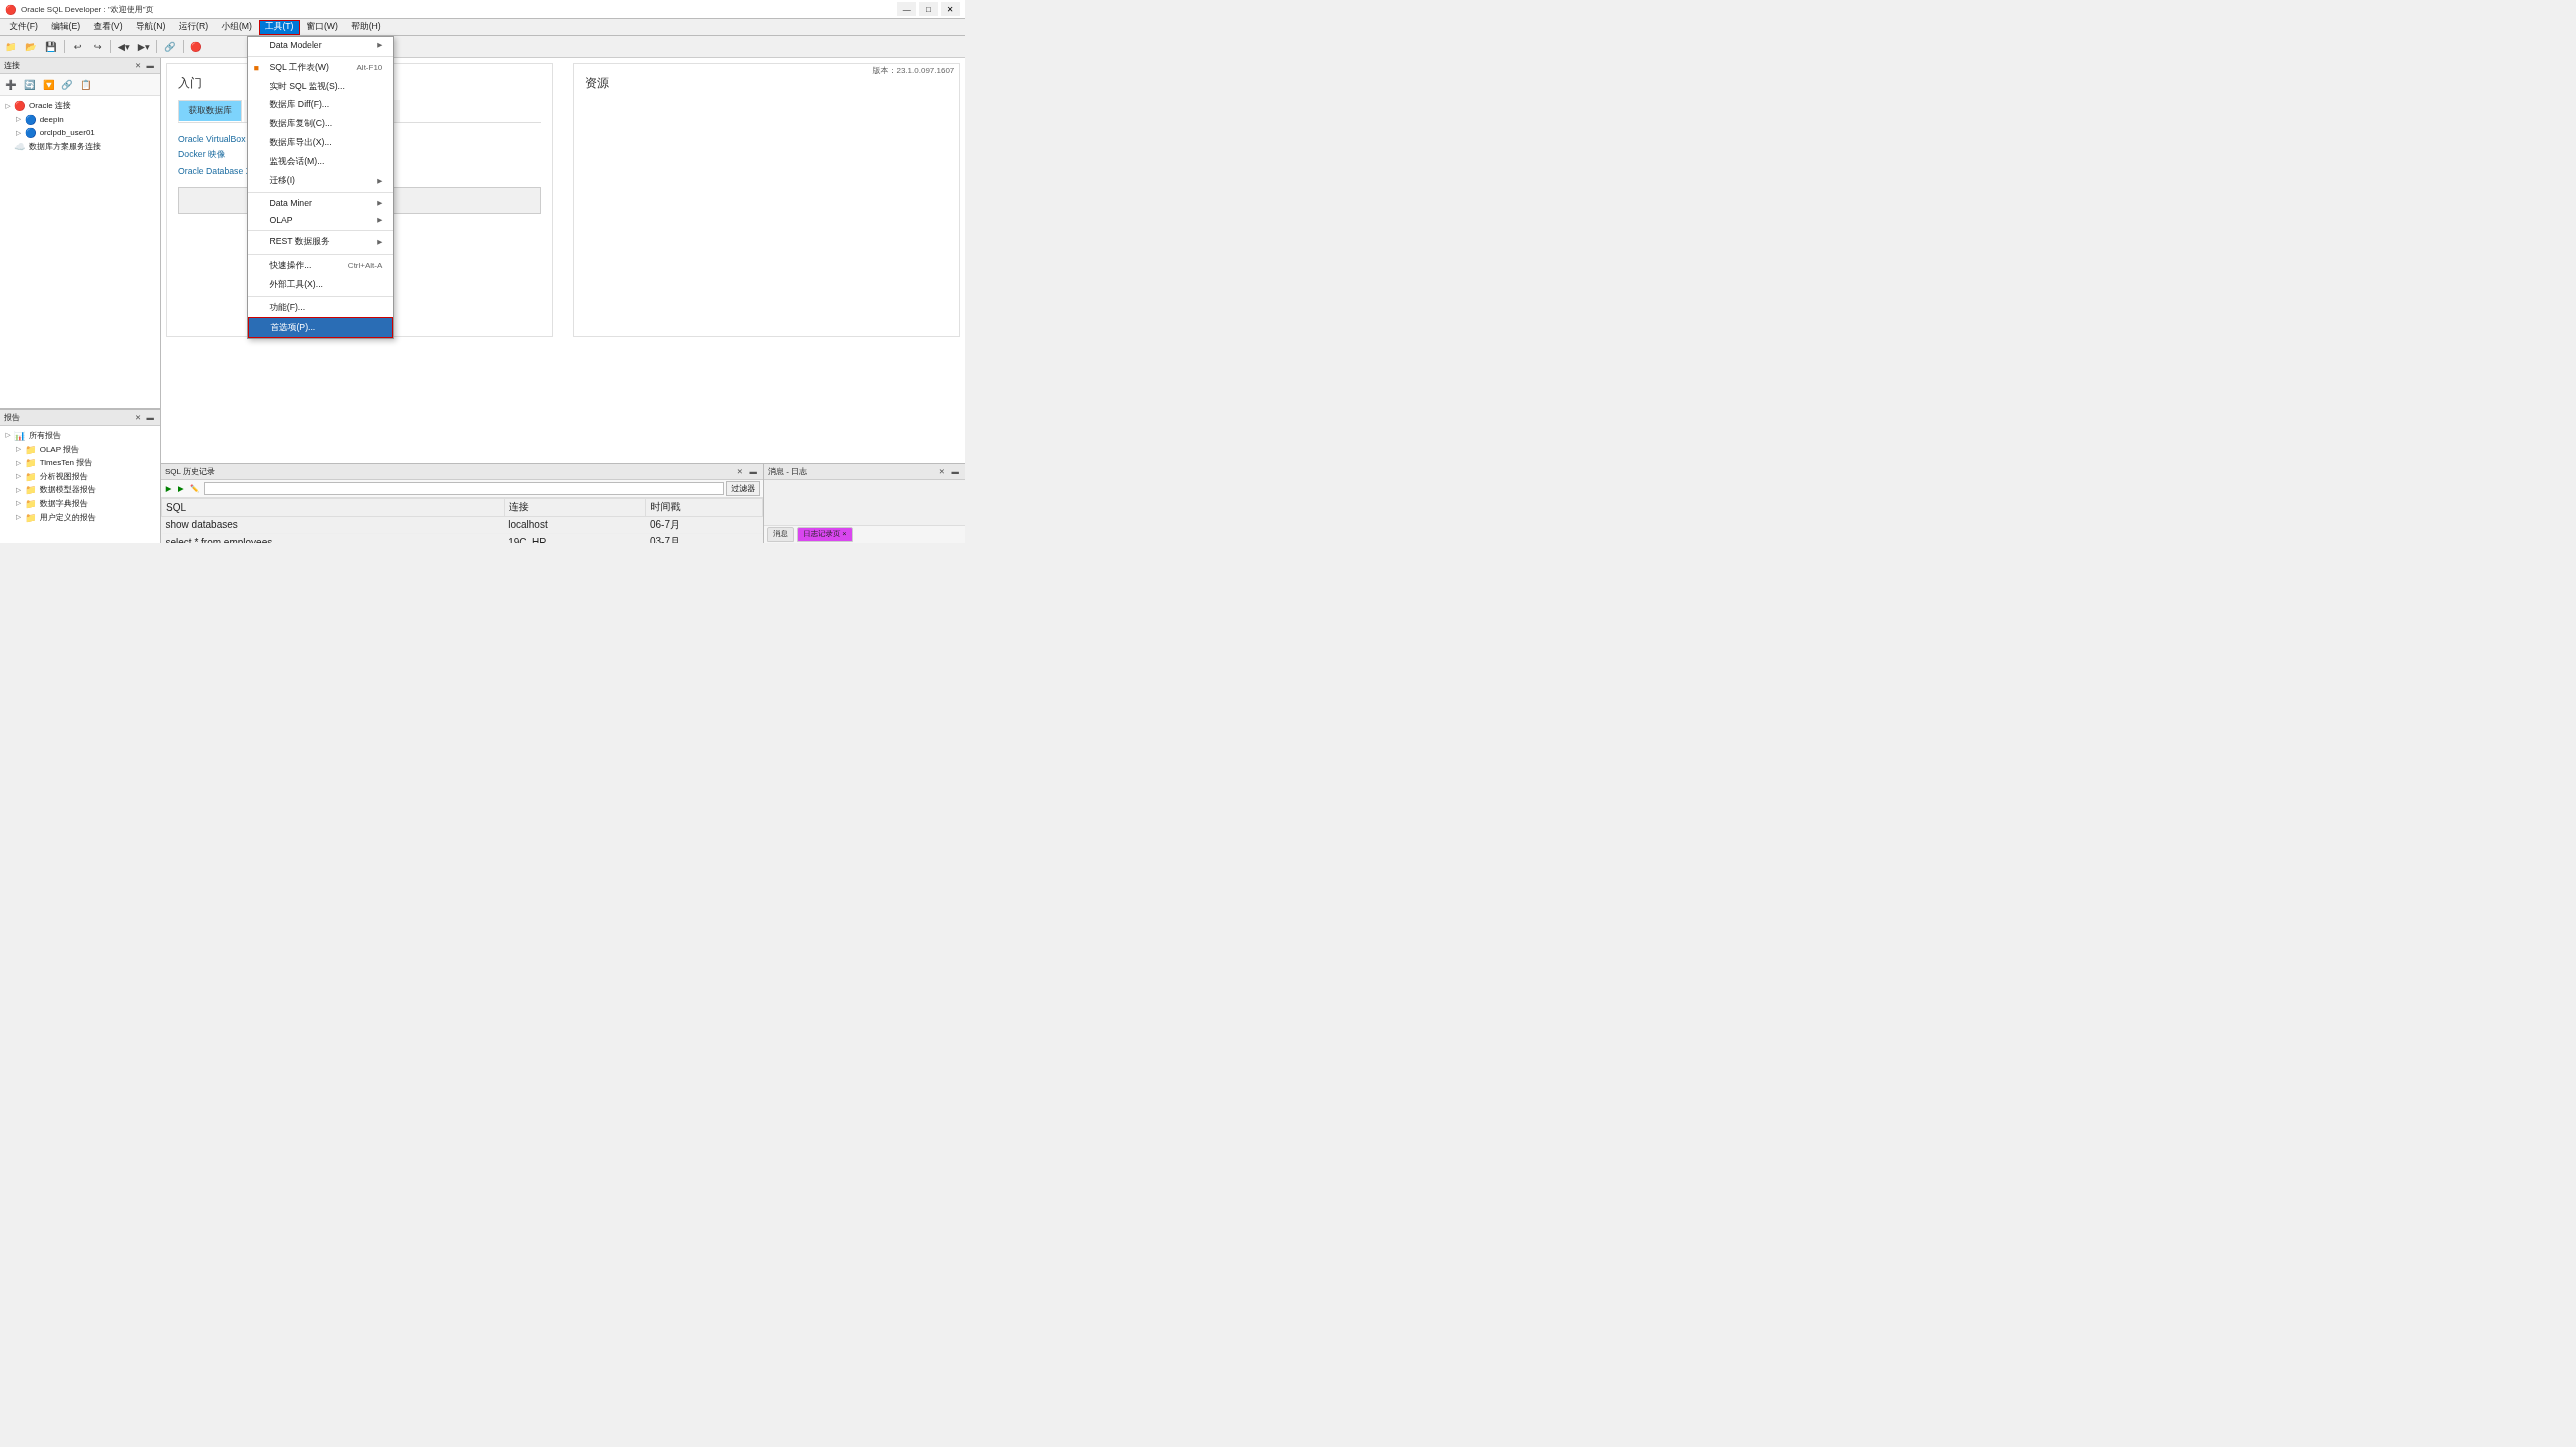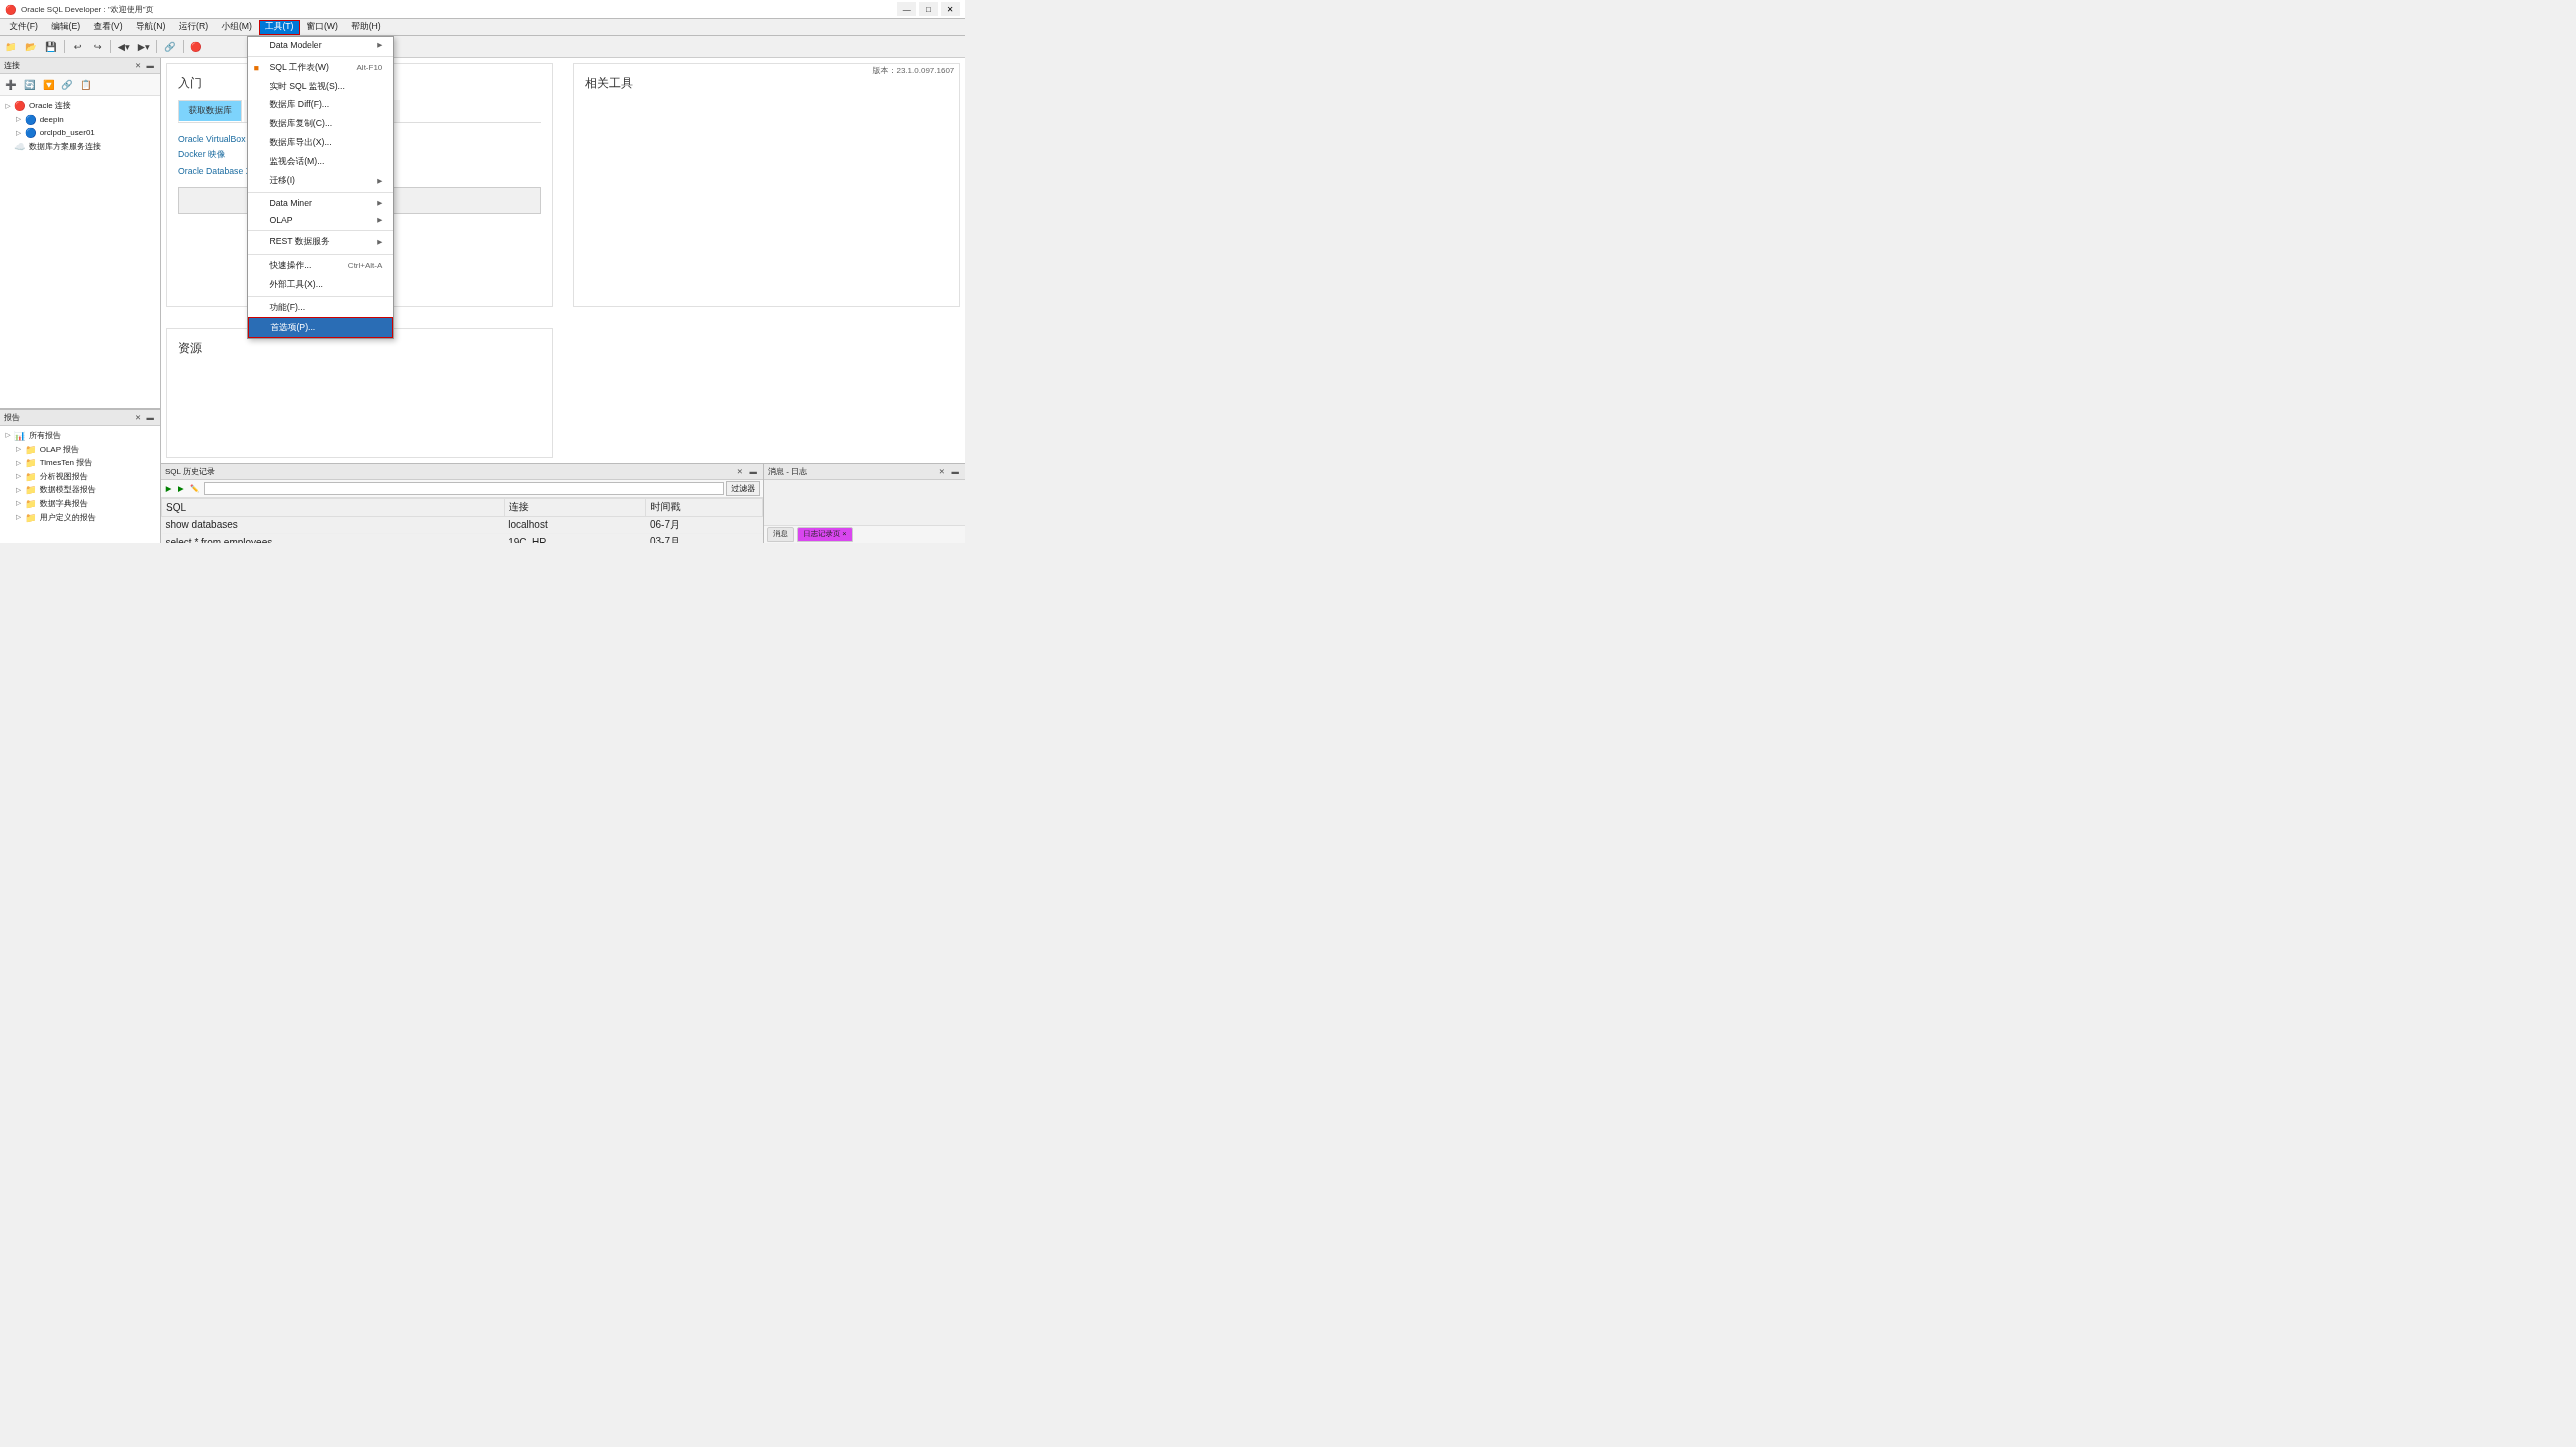--- a/index.html
+++ b/index.html
@@ -510,23 +510,20 @@
           <div class="section-tab">教程</div>
           <div class="section-tab">演示</div>
           <div class="section-tab">培训</div>
         </div>
         <a class="link-item">Oracle VirtualBox Appliance</a>
         <a class="link-item">Docker 映像</a>
         <a class="link-item">Oracle Database XE</a>
         <button class="create-conn-btn">手动创建连接</button>
       </div>
 
-      <div class="welcome-section">
-        <h2>相关工具</h2>
-      </div>
 
       <div class="welcome-section">
         <h2>资源</h2>
       </div>
 
     </div>
 
     <div class="bottom-area">
 
       <div class="sql-history">

